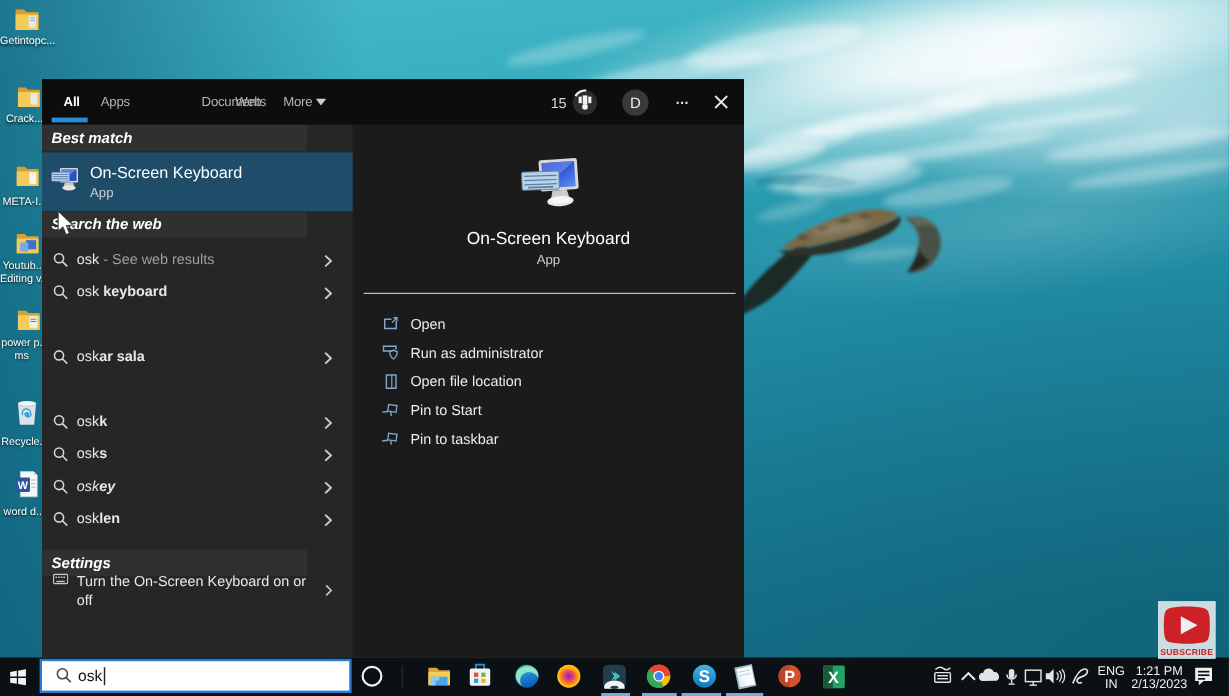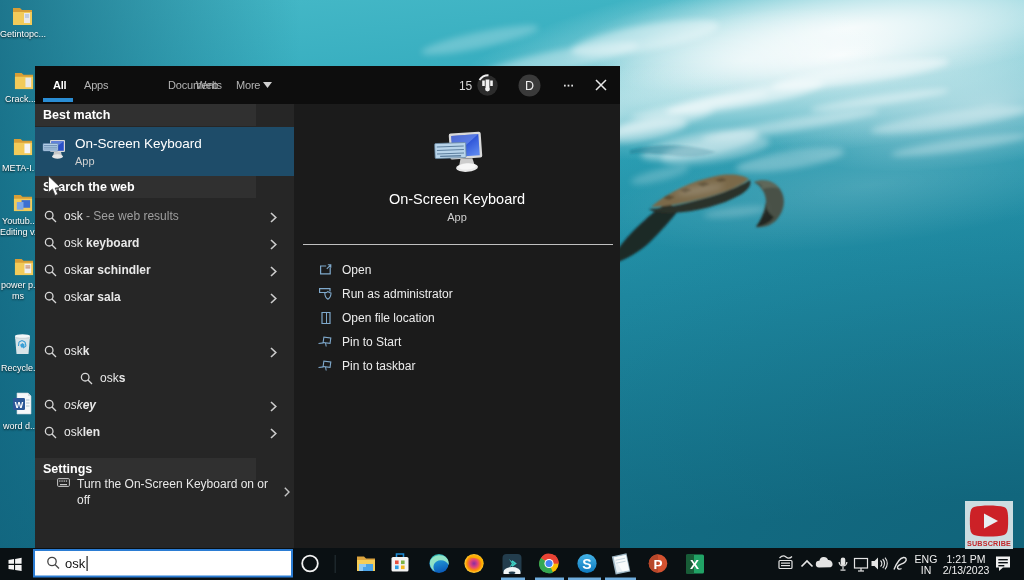--- a/index.html
+++ b/index.html
@@ -7,21 +7,21 @@
        font-family:"Liberation Sans",sans-serif;background:#1b7f98;}
   .abs{position:absolute;}
   #wall{left:0;top:0;width:1024px;height:580px;}
   
   #panel{left:35px;top:66px;width:585px;height:482px;background:#262626;}
   #tabbar{left:0;top:0;width:585px;height:38px;background:#0d0d0d;color:#b4b4b4;font-size:11px;letter-spacing:-0.2px;}
   .tab{position:absolute;top:13px;}
   #tab-underline{position:absolute;left:8px;top:32px;width:30px;height:4px;background:#2a8dd4;}
   #leftcol{left:0;top:38px;width:259px;height:444px;background:#262626;}
   .hdr{position:absolute;left:0;width:221px;height:22px;background:#303030;color:#fff;
-       font-size:12.5px;font-weight:bold;line-height:22px;text-indent:8px;}
+       font-size:12.5px;font-weight:bold;line-height:22px;text-indent:8px;font-style:italic;}
   #bestrow{position:absolute;left:0;top:23px;width:259px;height:49px;background:#1e4c69;}
   .srow{position:absolute;left:0;width:259px;height:27px;color:#e8e8e8;font-size:12px;}
   .srow .mag{position:absolute;left:9px;top:7px;}
   .srow .txt{position:absolute;left:29px;top:6px;white-space:nowrap;}
   .chev2{position:absolute;right:17px;top:9px;}
   .b{font-weight:bold;}
   #rightcol{left:259px;top:38px;width:326px;height:444px;background:#1b1b1b;color:#fff;}
   .aicon{position:absolute;}
   .atxt{position:absolute;left:48px;font-size:12px;color:#ececec;}
   
@@ -244,51 +244,41 @@
     <div class="srow" style="top:126px;">
         <svg class="mag" width="13" height="13" viewBox="0 0 13 13">
           <circle cx="5.2" cy="5.2" r="3.8" fill="none" stroke="#d8d8d8" stroke-width="1.3"></circle>
           <line x1="8" y1="8" x2="12" y2="12" stroke="#d8d8d8" stroke-width="1.3"></line>
         </svg>
         <span class="txt">osk<span class="b"> keyboard</span></span>
         <svg class="chev2" width="7" height="11" viewBox="0 0 7 11">
           <path d="M1,1 L5.8,5.5 L1,10" fill="none" stroke="#cccccc" stroke-width="1.6"></path>
         </svg>
       </div>
-    <div class="srow" style="top:153px;">
-        <svg class="mag" width="13" height="13" viewBox="0 0 13 13">
-          <circle cx="5.2" cy="5.2" r="3.8" fill="none" stroke="#d8d8d8" stroke-width="1.3"></circle>
-          <line x1="8" y1="8" x2="12" y2="12" stroke="#d8d8d8" stroke-width="1.3"></line>
-        </svg>
-        <span class="txt">osk<span class="b">ar schindler</span></span>
-        <svg class="chev2" width="7" height="11" viewBox="0 0 7 11">
-          <path d="M1,1 L5.8,5.5 L1,10" fill="none" stroke="#cccccc" stroke-width="1.6"></path>
-        </svg>
-      </div>
     <div class="srow" style="top:180px;">
         <svg class="mag" width="13" height="13" viewBox="0 0 13 13">
           <circle cx="5.2" cy="5.2" r="3.8" fill="none" stroke="#d8d8d8" stroke-width="1.3"></circle>
           <line x1="8" y1="8" x2="12" y2="12" stroke="#d8d8d8" stroke-width="1.3"></line>
         </svg>
         <span class="txt">osk<span class="b">ar sala</span></span>
         <svg class="chev2" width="7" height="11" viewBox="0 0 7 11">
           <path d="M1,1 L5.8,5.5 L1,10" fill="none" stroke="#cccccc" stroke-width="1.6"></path>
         </svg>
       </div>
     <div class="srow" style="top:234px;">
         <svg class="mag" width="13" height="13" viewBox="0 0 13 13">
           <circle cx="5.2" cy="5.2" r="3.8" fill="none" stroke="#d8d8d8" stroke-width="1.3"></circle>
           <line x1="8" y1="8" x2="12" y2="12" stroke="#d8d8d8" stroke-width="1.3"></line>
         </svg>
         <span class="txt">osk<span class="b">k</span></span>
         <svg class="chev2" width="7" height="11" viewBox="0 0 7 11">
           <path d="M1,1 L5.8,5.5 L1,10" fill="none" stroke="#cccccc" stroke-width="1.6"></path>
         </svg>
       </div>
-    <div class="srow" style="top:261px;margin-left:36px;">
+    <div class="srow" style="top:261px;">
         <svg class="mag" width="13" height="13" viewBox="0 0 13 13">
           <circle cx="5.2" cy="5.2" r="3.8" fill="none" stroke="#d8d8d8" stroke-width="1.3"></circle>
           <line x1="8" y1="8" x2="12" y2="12" stroke="#d8d8d8" stroke-width="1.3"></line>
         </svg>
         <span class="txt">osk<span class="b">s</span></span>
         <svg class="chev2" width="7" height="11" viewBox="0 0 7 11">
           <path d="M1,1 L5.8,5.5 L1,10" fill="none" stroke="#cccccc" stroke-width="1.6"></path>
         </svg>
       </div>
     <div class="srow" style="top:288px;font-style:italic;">
@@ -305,21 +295,21 @@
         <svg class="mag" width="13" height="13" viewBox="0 0 13 13">
           <circle cx="5.2" cy="5.2" r="3.8" fill="none" stroke="#d8d8d8" stroke-width="1.3"></circle>
           <line x1="8" y1="8" x2="12" y2="12" stroke="#d8d8d8" stroke-width="1.3"></line>
         </svg>
         <span class="txt">osk<span class="b">len</span></span>
         <svg class="chev2" width="7" height="11" viewBox="0 0 7 11">
           <path d="M1,1 L5.8,5.5 L1,10" fill="none" stroke="#cccccc" stroke-width="1.6"></path>
         </svg>
       </div>
     <div class="hdr" style="top:354px;">Settings</div>
-    <div class="srow" style="top:368px;height:40px;margin-left:13px;">
+    <div class="srow" style="top:368px;height:40px;">
       <svg class="mag" width="13" height="13" viewBox="0 0 13 13" style="top:4px;">
           <rect x="0.6" y="2.6" width="11.8" height="7.8" rx="1" fill="none" stroke="#c8c8c8" stroke-width="1"></rect>
           <g fill="#c8c8c8">
             <rect x="2.2" y="4.4" width="1.3" height="1.3"></rect>
             <rect x="4.4" y="4.4" width="1.3" height="1.3"></rect>
             <rect x="6.6" y="4.4" width="1.3" height="1.3"></rect>
             <rect x="8.8" y="4.4" width="1.3" height="1.3"></rect>
             <rect x="3" y="8" width="7" height="1.2"></rect>
           </g>
         </svg>

